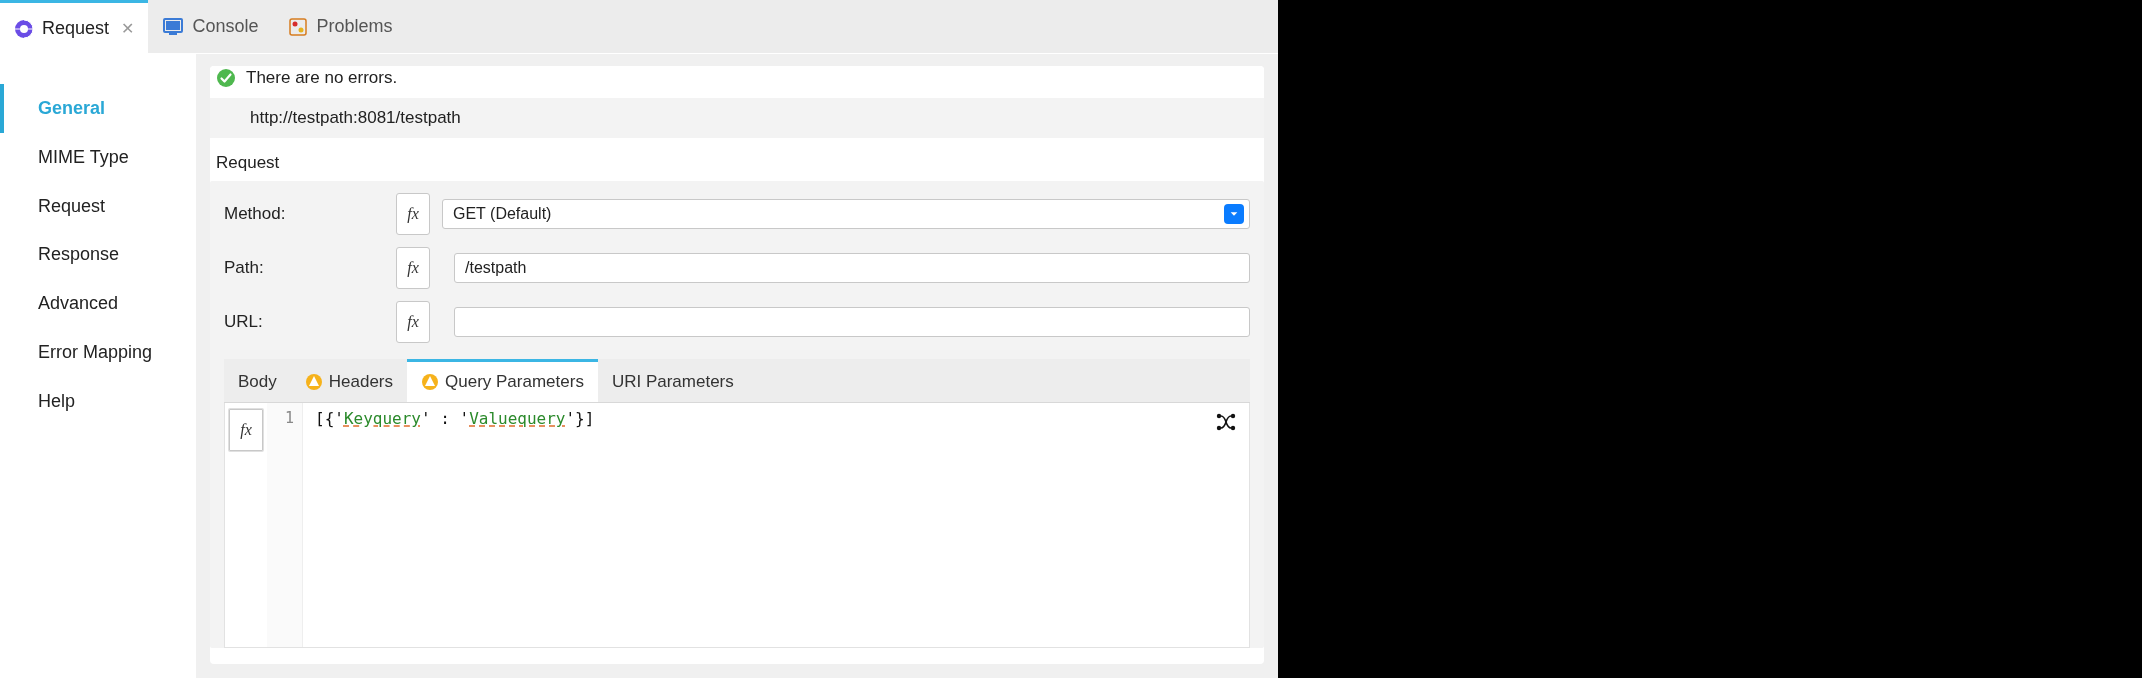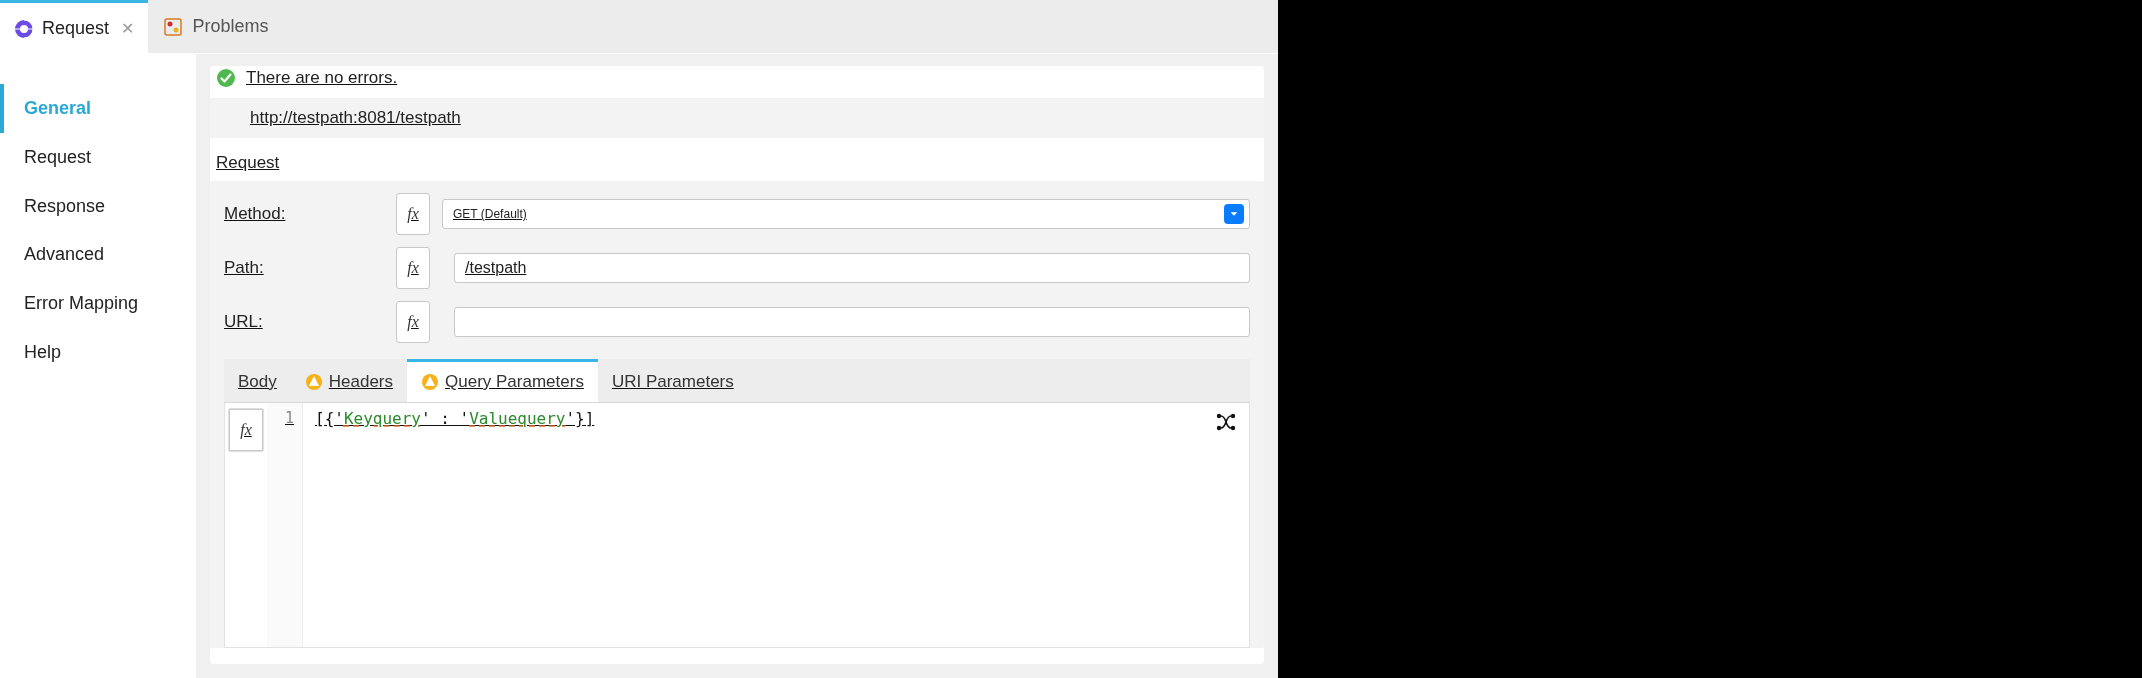--- a/index.html
+++ b/index.html
@@ -72,21 +72,21 @@
     flex: 1;
     display: flex;
     overflow: hidden;
   }
   .sidebar {
     width: 196px;
     background: #fff;
     padding-top: 30px;
   }
   .side-item {
-    padding: 10px 18px 10px 20px;
+    padding: 10px 18px 10px 34px;
     font-size: 18px;
     color: #222;
     cursor: pointer;
     border-left: 4px solid transparent;
     line-height: 1.6;
   }
   .side-item.active {
     color: #2aa8d6;
     font-weight: 600;
     border-left: 4px solid #2aa8d6;
@@ -174,21 +174,21 @@
     flex: 1;
     position: relative;
   }
   .select-display {
     width: 100%;
     height: 30px;
     background: #fff;
     border: 1px solid #c8c8c8;
     border-radius: 3px;
     padding: 0 10px;
-    font-size: 12px;
+    font-size: 16px;
     color: #222;
     display: flex;
     align-items: center;
   }
   .select-caret {
     position: absolute;
     right: 6px; top: 50%;
     transform: translateY(-50%);
     width: 20px; height: 20px;
     background: #0a7cff;
@@ -278,21 +278,20 @@
     cursor: pointer;
   }
 
   .white-wrap {
     background:#fff;
     border-radius:4px;
     flex:1;
     display:flex;
     flex-direction:column;
     padding-bottom:16px;
-    text-decoration:underline;
   }
 </style>
 </head>
 <body>
 <div class="canvas">
 <div class="app">
 
   <div class="tabstrip">
     <div class="tab active">
       <span class="icon18 icon-request-tab">
@@ -300,35 +299,46 @@
           <circle class="bg" cx="10" cy="10" r="9"></circle>
           <circle class="inner" cx="10" cy="10" r="4"></circle>
           <path d="M10 1 a9 9 0 0 1 0 18" fill="none" stroke="#fff" stroke-width="1"></path>
           <path d="M1 10 h18" stroke="#fff" stroke-width="1"></path>
         </svg>
       </span>
       <span>Request</span>
       <span class="close">✕</span>
     </div>
     <div class="tab">
+      <span class="icon18 icon-console">
+        <svg viewBox="0 0 22 22" width="22" height="22">
+          <rect x="2" y="3" width="18" height="13" rx="1" fill="none" stroke="#3b7bd6" stroke-width="2"></rect>
+          <rect x="4" y="5" width="14" height="9" fill="#3b7bd6"></rect>
+          <rect x="7" y="17" width="8" height="2" fill="#3b7bd6"></rect>
+        </svg>
+      </span>
+      <span>Console</span>
+    </div>
+    <div class="tab">
       <span class="icon18 icon-problems">
         <svg viewBox="0 0 22 22" width="22" height="22">
           <rect x="3" y="3" width="16" height="16" rx="2" fill="none" stroke="#d67c1f" stroke-width="1.5"></rect>
           <circle cx="8" cy="8" r="2.5" fill="#d62c2c"></circle>
           <circle cx="14" cy="14" r="2.5" fill="#e6b21f"></circle>
         </svg>
       </span>
       <span>Problems</span>
     </div>
   </div>
 
   <div class="body">
 
     <div class="sidebar">
       <div class="side-item active">General</div>
+      <div class="side-item">MIME Type</div>
       <div class="side-item">Request</div>
       <div class="side-item">Response</div>
       <div class="side-item">Advanced</div>
       <div class="side-item">Error Mapping</div>
       <div class="side-item">Help</div>
     </div>
 
     <div class="main">
       <div class="white-wrap">
 

